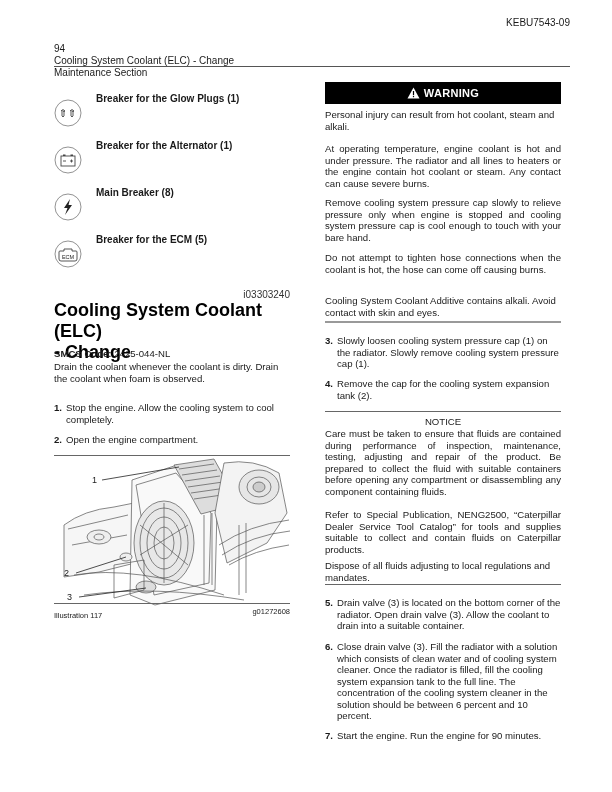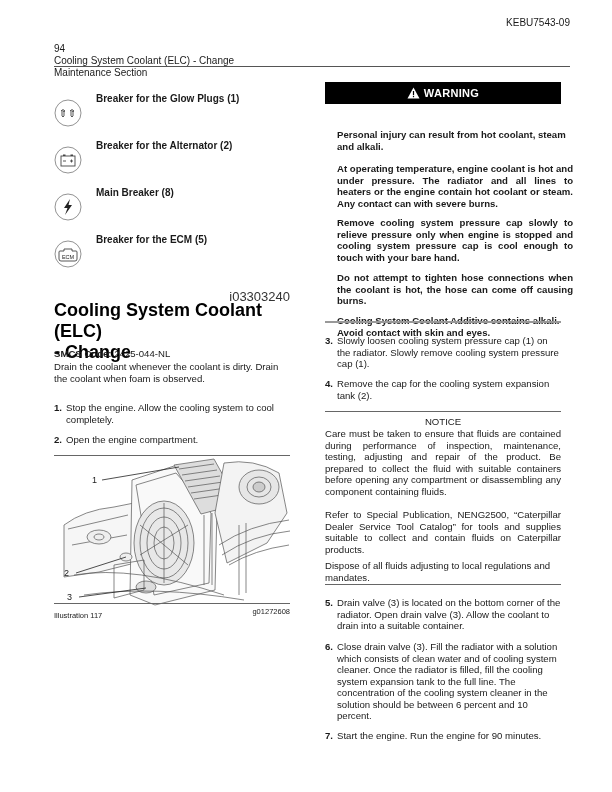--- a/index.html
+++ b/index.html
@@ -12,38 +12,38 @@
   .hdr-rule { position: absolute; left: 54px; right: 42px; top: 66px; height: 1px; background: #555; }
 
   .col { position: absolute; top: 0; }
   .left { left: 54px; width: 236px; }
   .right { left: 325px; width: 236px; }
 
   .brk { position: absolute; left: 0; width: 236px; }
   .brk-icon { position: absolute; left: 0; top: 6px; width: 28px; height: 28px; }
   .brk-label { position: absolute; left: 42px; top: 0; font-size: 10px; font-weight: bold; white-space: nowrap; }
 
-  .imgref { position: absolute; font-size: 13px; color: #333; }
+  .imgref { position: absolute; font-size: 10px; color: #333; }
   .title { position: absolute; left: 0; width: 240px; font-size: 18px; font-weight: bold; line-height: 21px; color: #000; }
   .p { position: absolute; font-size: 9.6px; line-height: 11.5px; }
   .bold { font-weight: bold; }
   .step { position: absolute; font-size: 9.6px; line-height: 11.5px; padding-left: 12px; }
   .step .num { position: absolute; left: 0; top: 0; font-weight: bold; }
   .just { text-align: justify; text-align-last: left; }
 
   .rule { position: absolute; height: 1px; background: #666; }
   .rule.thick { height: 2px; background: #999; }
 
   .warn-bar {
     position: absolute; left: 0; top: 82px; width: 236px; height: 22px;
     background: #000; color: #fff; display: flex; align-items: center; justify-content: center;
     font-weight: bold; font-size: 11px; letter-spacing: 0.3px;
   }
   .warn-bar svg { margin-right: 4px; }
-  .warn-text { position: absolute; left: 12px; width: 236px; font-size: 9.6px; line-height: 11.5px; font-weight: bold; margin-top: 20px; }
+  .warn-text { position: absolute; left: 0; width: 236px; font-size: 9.6px; line-height: 11.5px; font-weight: normal; }
 
   .notice-title { position: absolute; left: 0; width: 236px; text-align: center; font-size: 9.6px; }
 
   .illus { position: absolute; left: 0; top: 455px; width: 236px; height: 152px; overflow: hidden; }
   .caption-l { position: absolute; left: 0; top: 611px; font-size: 7.5px; }
   .caption-r { position: absolute; right: 0; top: 607px; font-size: 7.5px; }
 </style>
 </head>
 <body>
 
@@ -69,21 +69,21 @@
   <div class="brk" style="top:140px;">
     <svg class="brk-icon" viewBox="0 0 28 28">
       <circle cx="14" cy="14" r="13" fill="none" stroke="#777" stroke-width="0.8"></circle>
       <rect x="7" y="10" width="14" height="10" fill="none" stroke="#444" stroke-width="0.9"></rect>
       <rect x="9" y="8.5" width="2.5" height="1.5" fill="#444"></rect>
       <rect x="16.5" y="8.5" width="2.5" height="1.5" fill="#444"></rect>
       <line x1="9" y1="15" x2="12" y2="15" stroke="#444" stroke-width="0.9"></line>
       <line x1="16" y1="15" x2="19" y2="15" stroke="#444" stroke-width="0.9"></line>
       <line x1="17.5" y1="13.5" x2="17.5" y2="16.5" stroke="#444" stroke-width="0.9"></line>
     </svg>
-    <div class="brk-label">Breaker for the Alternator (2)</div>
+    <div class="brk-label">Breaker for the Alternator (1)</div>
   </div>
 
   <div class="brk" style="top:187px;">
     <svg class="brk-icon" viewBox="0 0 28 28">
       <circle cx="14" cy="14" r="13" fill="none" stroke="#777" stroke-width="0.8"></circle>
       <path d="M16 6 L10 15 L13.5 15 L11 22 L18 12 L14.5 12 Z" fill="#222"></path>
     </svg>
     <div class="brk-label">Main Breaker (8)</div>
   </div>
 
@@ -175,21 +175,21 @@
   <div class="warn-bar">
     <svg width="13" height="12" viewBox="0 0 13 12">
       <path d="M6.5 0.5 L12.5 11.5 L0.5 11.5 Z" fill="#fff"></path>
       <rect x="5.9" y="4" width="1.2" height="4.2" fill="#000"></rect>
       <rect x="5.9" y="9" width="1.2" height="1.2" fill="#000"></rect>
     </svg>
     <span>WARNING</span>
   </div>
 
   <div class="warn-text" style="top:109px;">Personal injury can result from hot coolant, steam and alkali.</div>
-  <div class="warn-text just" style="top:143px;">At operating temperature, engine coolant is hot and under pressure. The radiator and all lines to heaters or the engine contain hot coolant or steam. Any contact can with severe burns.</div>
+  <div class="warn-text just" style="top:143px;">At operating temperature, engine coolant is hot and under pressure. The radiator and all lines to heaters or the engine contain hot coolant or steam. Any contact can cause severe burns.</div>
   <div class="warn-text just" style="top:197px;">Remove cooling system pressure cap slowly to relieve pressure only when engine is stopped and cooling system pressure cap is cool enough to touch with your bare hand.</div>
   <div class="warn-text just" style="top:252px;">Do not attempt to tighten hose connections when the coolant is hot, the hose can come off causing burns.</div>
   <div class="warn-text" style="top:295px;">Cooling System Coolant Additive contains alkali. Avoid contact with skin and eyes.</div>
 
   <div class="rule thick" style="left:0; top:321px; width:236px;"></div>
 
   <div class="step" style="left:0; top:335px; width:224px;">
     <span class="num">3.</span>
     <span>Slowly loosen cooling system pressure cap (1) on the radiator. Slowly remove cooling system pressure cap (1).</span>
   </div>

